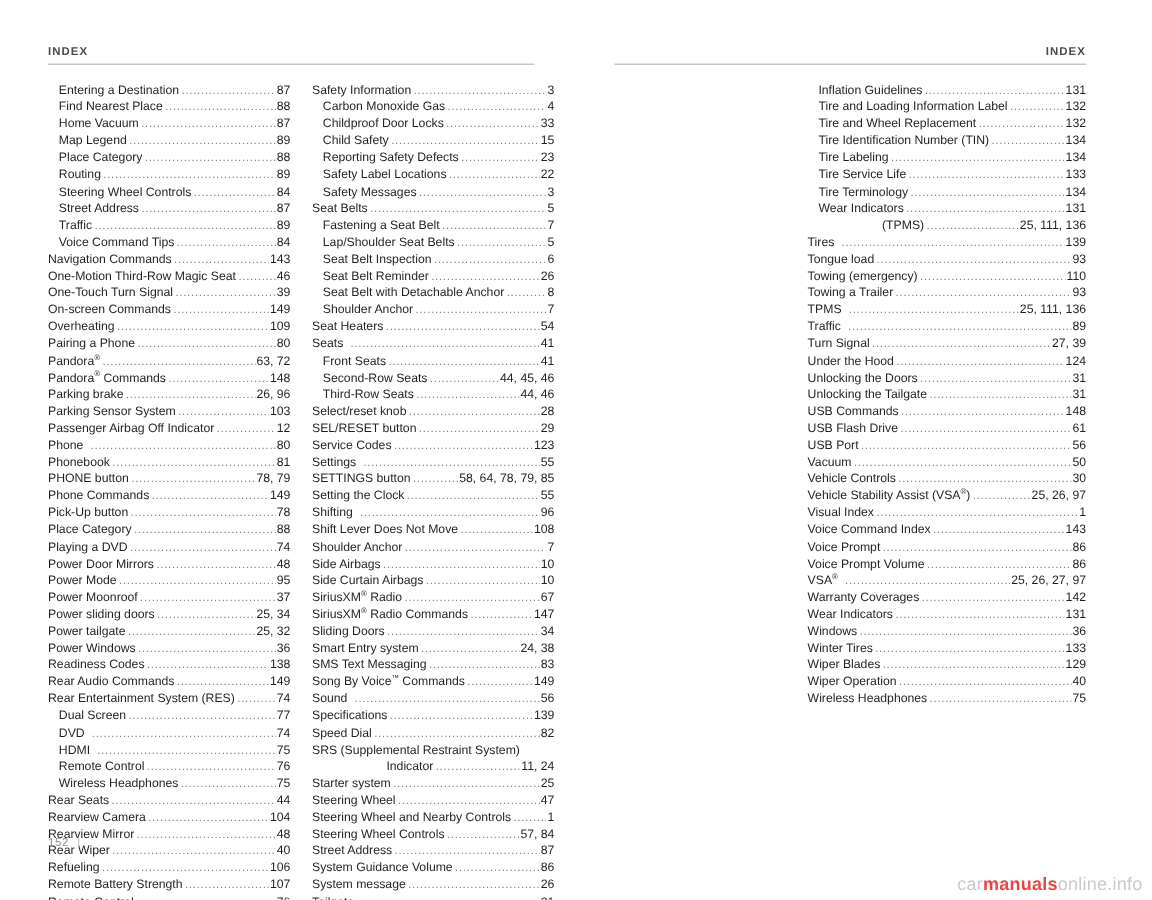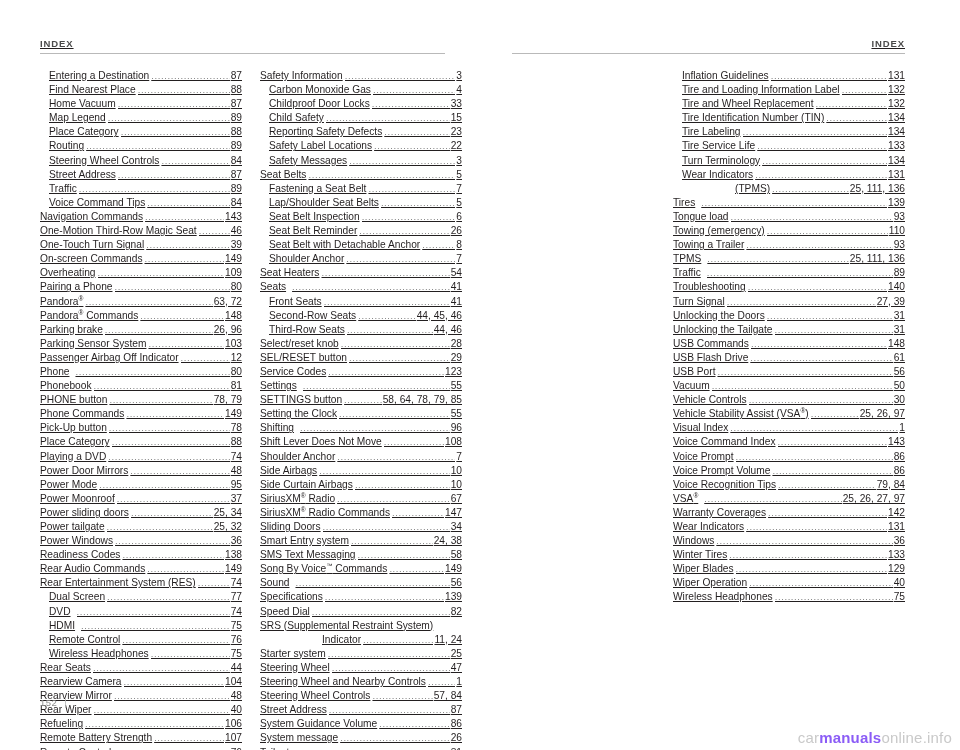--- a/index.html
+++ b/index.html
@@ -13,21 +13,20 @@
     font-family: "Liberation Sans", sans-serif;
     color: #231f20;
     position: relative;
     overflow: hidden;
   }
   .spread {
     display: flex;
     width: 960px;
     height: 750px;
     box-sizing: border-box;
-    text-decoration: underline;
   }
   .page {
     position: relative;
     box-sizing: border-box;
     height: 750px;
   }
   .page-left {
     width: 480px;
     padding: 38px 35px 0 40px;
   }
@@ -123,21 +122,21 @@
   }
   .watermark {
     position: absolute;
     right: 8px;
     bottom: 4px;
     font-size: 15px;
     color: #c9c9c9;
     letter-spacing: 0.2px;
     font-family: "Liberation Sans", sans-serif;
   }
-  .watermark b { color: #8b5cf6; font-weight: bold; }
+  .watermark b { color: #ef4444; font-weight: bold; }
 </style>
 </head>
 <body>
 
 <div class="spread">
 
   <div class="page page-left">
     <div class="running-head">INDEX</div>
     <div class="head-rule"></div>
     <div class="columns">
@@ -555,21 +554,21 @@
             <span class="pg">34</span>
           </div>
           <div class="entry">
             <span class="term">Smart Entry system</span>
             <span class="leader"></span>
             <span class="pg">24, 38</span>
           </div>
           <div class="entry">
             <span class="term">SMS Text Messaging</span>
             <span class="leader"></span>
-            <span class="pg">58</span>
+            <span class="pg">83</span>
           </div>
           <div class="entry">
             <span class="term">Song By Voice<sup class="tm">™</sup> Commands</span>
             <span class="leader"></span>
             <span class="pg">149</span>
           </div>
           <div class="entry nogap">
             <span class="term">Sound</span>
             <span class="leader"></span>
             <span class="pg">56</span>
@@ -669,21 +668,21 @@
             <span class="term">Tire Labeling</span>
             <span class="leader"></span>
             <span class="pg">134</span>
           </div>
           <div class="entry indent1">
             <span class="term">Tire Service Life</span>
             <span class="leader"></span>
             <span class="pg">133</span>
           </div>
           <div class="entry indent1">
-            <span class="term">Turn Terminology</span>
+            <span class="term">Tire Terminology</span>
             <span class="leader"></span>
             <span class="pg">134</span>
           </div>
           <div class="entry indent1">
             <span class="term">Wear Indicators</span>
             <span class="leader"></span>
             <span class="pg">131</span>
           </div>
           <div class="entry cont">
             <span class="term">(TPMS)</span>
@@ -714,30 +713,30 @@
             <span class="term">TPMS</span>
             <span class="leader"></span>
             <span class="pg">25, 111, 136</span>
           </div>
           <div class="entry nogap">
             <span class="term">Traffic</span>
             <span class="leader"></span>
             <span class="pg">89</span>
           </div>
           <div class="entry">
-            <span class="term">Troubleshooting</span>
-            <span class="leader"></span>
-            <span class="pg">140</span>
-          </div>
-          <div class="entry">
             <span class="term">Turn Signal</span>
             <span class="leader"></span>
             <span class="pg">27, 39</span>
           </div>
           <div class="entry">
+            <span class="term">Under the Hood</span>
+            <span class="leader"></span>
+            <span class="pg">124</span>
+          </div>
+          <div class="entry">
             <span class="term">Unlocking the Doors</span>
             <span class="leader"></span>
             <span class="pg">31</span>
           </div>
           <div class="entry">
             <span class="term">Unlocking the Tailgate</span>
             <span class="leader"></span>
             <span class="pg">31</span>
           </div>
           <div class="entry">
@@ -782,25 +781,20 @@
           </div>
           <div class="entry">
             <span class="term">Voice Prompt</span>
             <span class="leader"></span>
             <span class="pg">86</span>
           </div>
           <div class="entry">
             <span class="term">Voice Prompt Volume</span>
             <span class="leader"></span>
             <span class="pg">86</span>
-          </div>
-          <div class="entry">
-            <span class="term">Voice Recognition Tips</span>
-            <span class="leader"></span>
-            <span class="pg">79, 84</span>
           </div>
           <div class="entry nogap">
             <span class="term">VSA<sup class="reg">®</sup></span>
             <span class="leader"></span>
             <span class="pg">25, 26, 27, 97</span>
           </div>
           <div class="entry">
             <span class="term">Warranty Coverages</span>
             <span class="leader"></span>
             <span class="pg">142</span>

